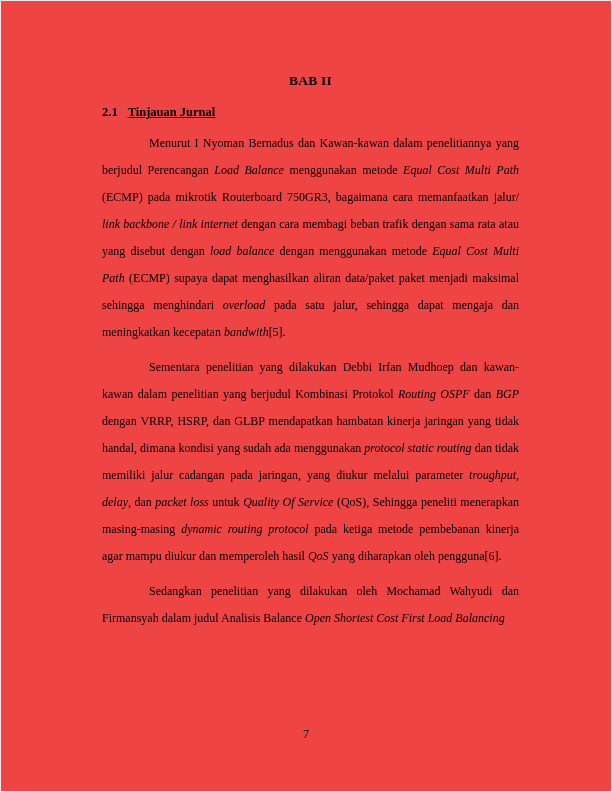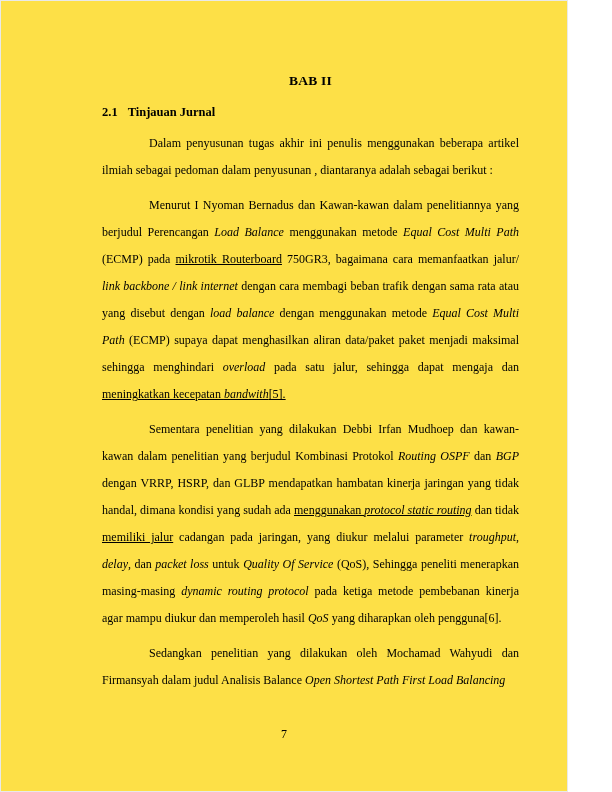--- a/index.html
+++ b/index.html
@@ -2,23 +2,23 @@
 <html><head>
 <meta charset="utf-8">
 <style>
   html, body {
     margin: 0;
     padding: 0;
     background: #ffffff;
   }
   .page {
     position: relative;
-    width: 568px;
+    width: 612px;
     height: 792px;
-    background: #fde047;
+    background: #ef4444;
     box-sizing: border-box;
     border: 1px solid #e9e9e9;
     font-family: "Liberation Serif", "DejaVu Serif", serif;
     color: #000000;
     overflow: hidden;
   }
   .content {
     position: absolute;
     left: 101px;
     top: 72px;
@@ -34,62 +34,62 @@
     letter-spacing: 0.2px;
   }
   .chapter-title {
     margin-top: 17px;
   }
   .section-heading {
     margin-top: 16px;
     font-size: 12.5px;
     font-weight: bold;
     line-height: 15px;
+    text-decoration: underline;
   }
   .section-heading .num {
     display: inline-block;
     margin-right: 10px;
   }
   .paragraphs {
     margin-top: 6px;
   }
   .paragraphs p {
     font-size: 12px;
     line-height: 27px;
     text-align: justify;
     text-indent: 47px;
     margin: 0 0 8px 0;
   }
   .paragraphs p:last-child {
     margin-bottom: 0;
   }
   .i { font-style: italic; }
-  .u { text-decoration: underline; }
+  .u { }
   .page-footer {
     position: absolute;
     left: 0;
     right: 0;
     top: 726px;
     text-align: center;
     font-size: 12px;
     line-height: 14px;
   }
 </style>
 </head>
 <body>
 
 <div class="page">
   <div class="content">
     <h1 class="chapter-heading">BAB II</h1>
     <h2 class="section-heading">
       <span class="num">2.1</span><span>Tinjauan Jurnal</span>
     </h2>
     <div class="paragraphs">
-        <p><span>Dalam penyusunan tugas akhir ini penulis menggunakan beberapa artikel ilmiah sebagai pedoman dalam penyusunan , diantaranya adalah sebagai berikut :</span></p>
         <p><span>Menurut I Nyoman Bernadus dan Kawan-kawan dalam penelitiannya yang berjudul Perencangan </span><span class="i">Load Balance</span><span> menggunakan metode </span><span class="i">Equal Cost Multi Path</span><span> (ECMP) pada </span><span class="u">mikrotik Routerboard</span><span> 750GR3, bagaimana cara memanfaatkan jalur/ </span><span class="i">link backbone / link internet</span><span> dengan cara membagi beban trafik dengan sama rata atau yang disebut dengan </span><span class="i">load balance</span><span> dengan menggunakan metode </span><span class="i">Equal Cost Multi Path</span><span> (ECMP) supaya dapat menghasilkan aliran data/paket paket menjadi maksimal sehingga menghindari </span><span class="i">overload</span><span> pada satu jalur, sehingga dapat mengaja dan </span><span class="u">meningkatkan kecepatan </span><span class="i u">bandwith</span><span class="u">[5].</span></p>
         <p><span>Sementara penelitian yang dilakukan Debbi Irfan Mudhoep dan kawan-kawan dalam penelitian yang berjudul Kombinasi Protokol </span><span class="i">Routing OSPF</span><span> dan </span><span class="i">BGP</span><span> dengan VRRP, HSRP, dan GLBP mendapatkan hambatan kinerja jaringan yang tidak handal, dimana kondisi yang sudah ada </span><span class="u">menggunakan </span><span class="i u">protocol static routing</span><span> dan tidak </span><span class="u">memiliki jalur</span><span> cadangan pada jaringan, yang diukur melalui parameter </span><span class="i">troughput</span><span>, </span><span class="i">delay</span><span>, dan </span><span class="i">packet loss</span><span> untuk </span><span class="i">Quality Of Service</span><span> (QoS), Sehingga peneliti menerapkan masing-masing </span><span class="i">dynamic routing protocol</span><span> pada ketiga metode pembebanan kinerja agar mampu diukur dan memperoleh hasil </span><span class="i">QoS</span><span> yang diharapkan oleh pengguna[6].</span></p>
-        <p><span>Sedangkan penelitian yang dilakukan oleh Mochamad Wahyudi dan Firmansyah dalam judul Analisis Balance </span><span class="i">Open Shortest Path First Load Balancing</span></p>
+        <p><span>Sedangkan penelitian yang dilakukan oleh Mochamad Wahyudi dan Firmansyah dalam judul Analisis Balance </span><span class="i">Open Shortest Cost First Load Balancing</span></p>
       </div>
   </div>
   <div class="page-footer">
     <span>7</span>
   </div>
 </div>
 
 </body></html>

